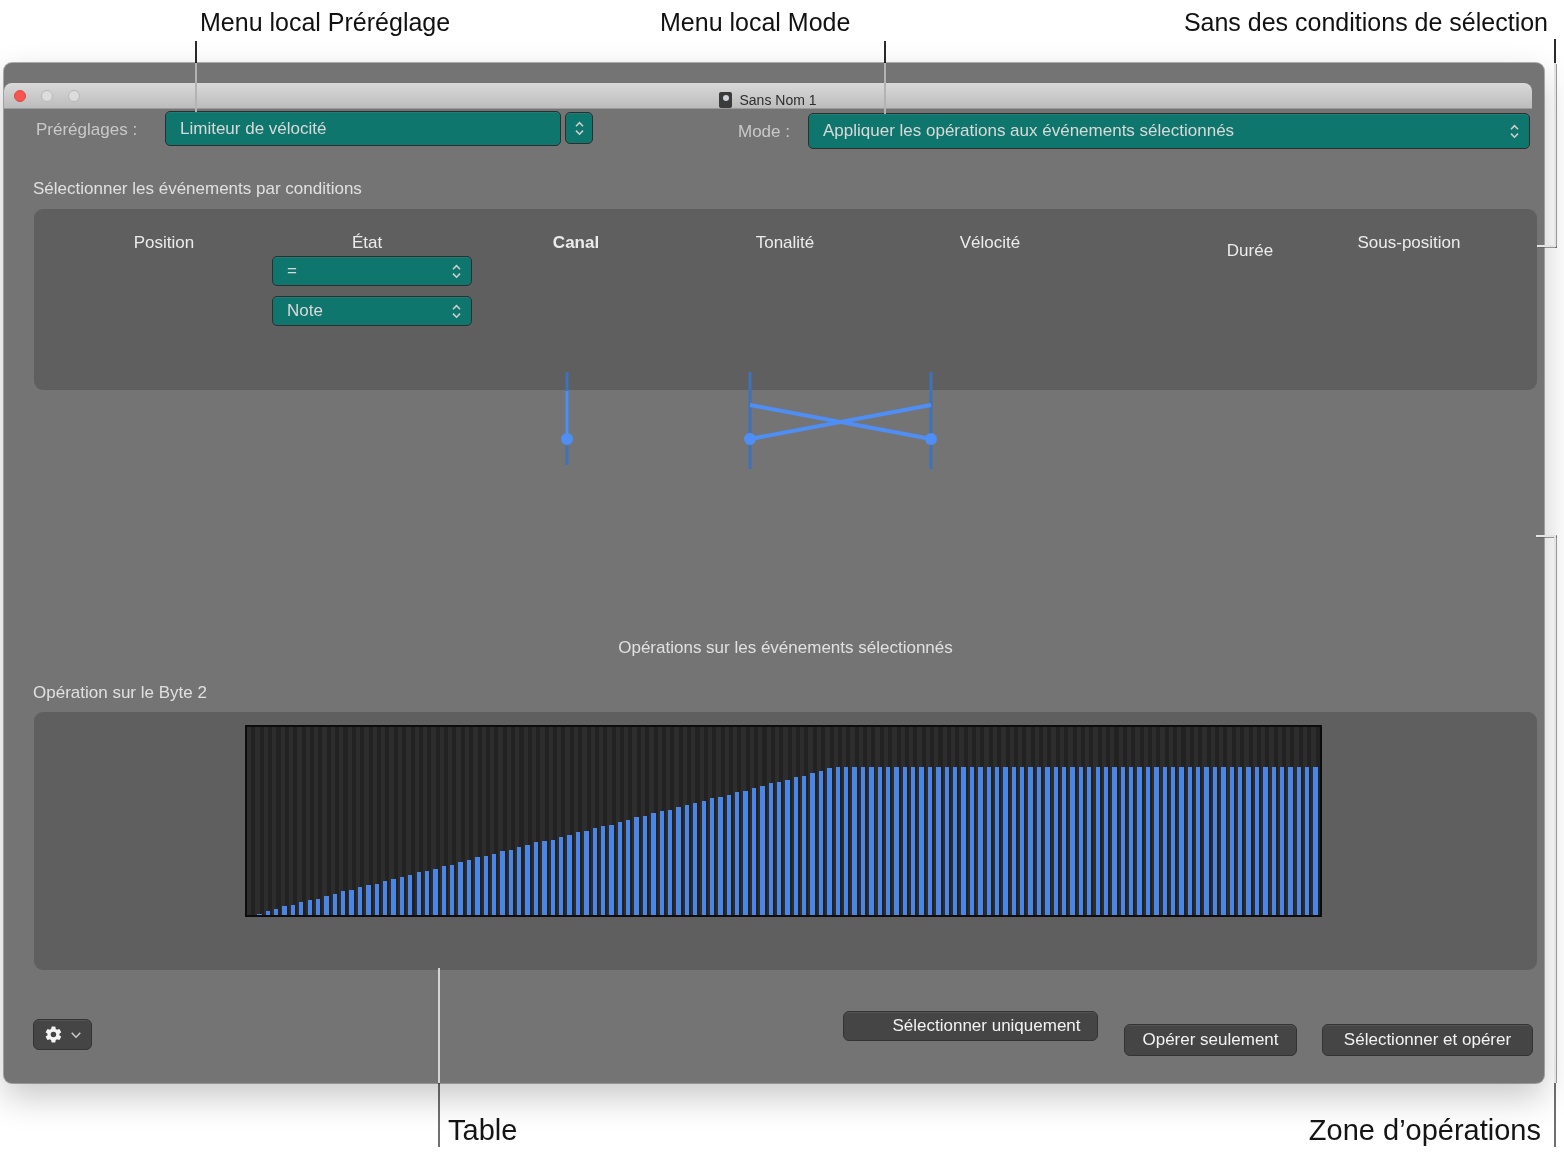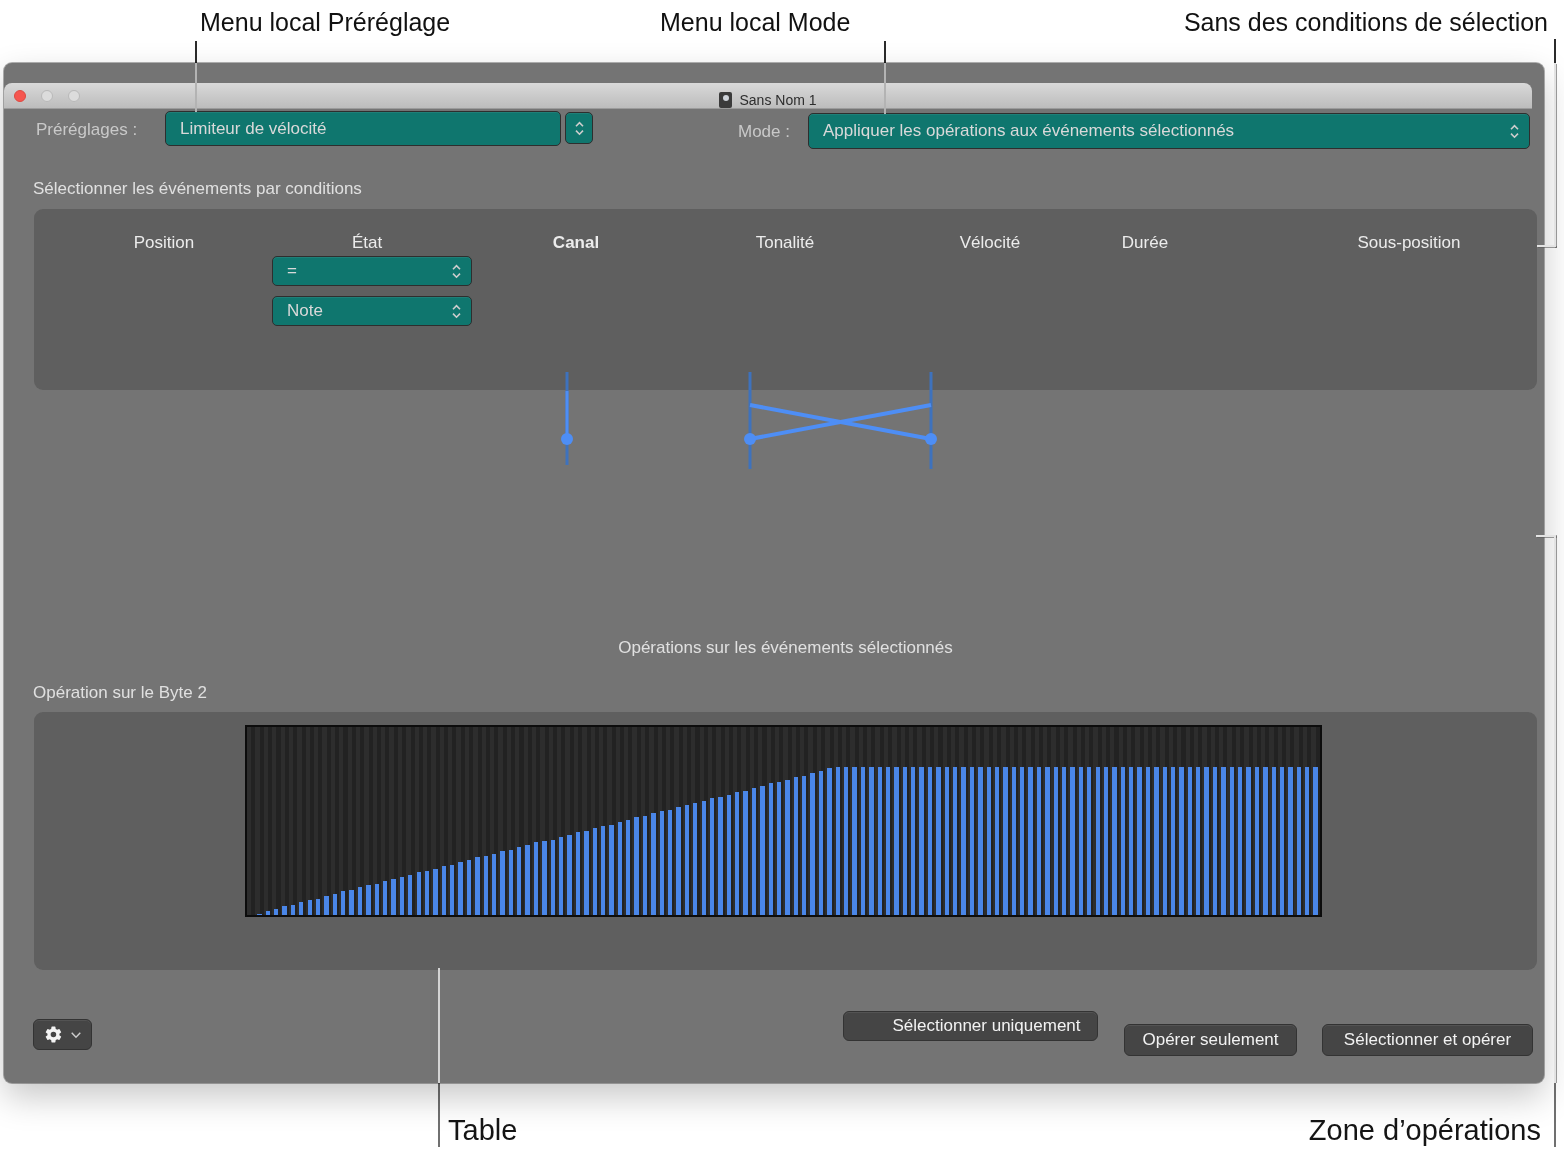--- a/index.html
+++ b/index.html
@@ -106,21 +106,21 @@
     </div>
 
     <div class="sectlabel" style="left:29px;top:116px;">Sélectionner les événements par conditions</div>
 
     <div class="panel" style="top:146px;height:181px;">
       <div class="colhead" style="left:130px;">Position</div>
       <div class="colhead" style="left:333px;">État</div>
       <div class="colhead" style="left:542px;font-weight:bold;">Canal</div>
       <div class="colhead" style="left:751px;">Tonalité</div>
       <div class="colhead" style="left:956px;">Vélocité</div>
-      <div class="colhead" style="left:1111px;">Durée</div>
+      <div class="colhead" style="left:1216px;margin-top:8px;">Durée</div>
       <div class="colhead" style="left:1375px;">Sous-position</div>
 
       <div class="ctl" style="left:238px;top:47px;width:200px;height:30px;">
         <span class="txt">=</span>
         <span class="spacer"></span>
         <svg class="chev" width="11" height="17" viewBox="0 0 11 17">
           <path d="M2 6.2 L5.5 2.6 L9 6.2" fill="none" stroke="#cdcdcd" stroke-width="1.6"></path>
           <path d="M2 10.6 L5.5 14.2 L9 10.6" fill="none" stroke="#cdcdcd" stroke-width="1.6"></path>
         </svg>
       </div>

